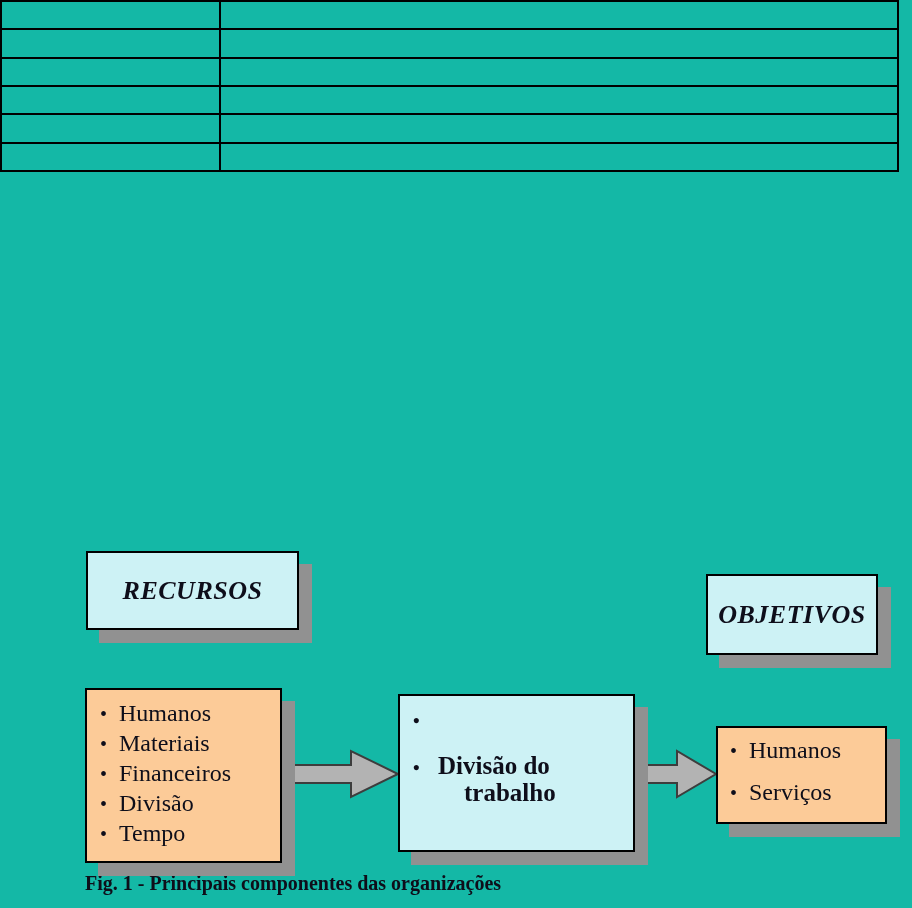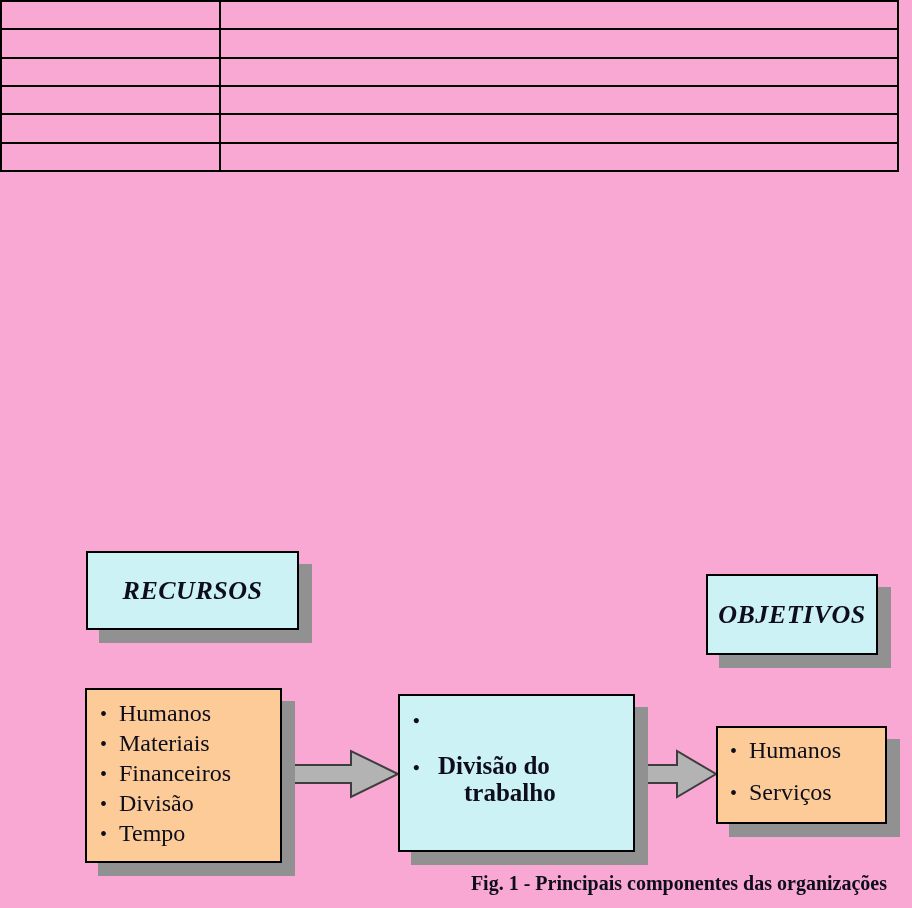--- a/index.html
+++ b/index.html
@@ -5,21 +5,21 @@
   html, body {
     margin: 0;
     padding: 0;
     background: #ffffff;
     font-family: "Liberation Serif", "DejaVu Serif", serif;
   }
   #page {
     position: relative;
     width: 912px;
     height: 908px;
-    background: #f9a8d4;
+    background: #14b8a6;
     overflow: hidden;
   }
 
   
   #top-table {
     position: absolute;
     left: 0;
     top: 0;
     width: 899px;
     height: 172px;
@@ -100,21 +100,21 @@
   }
   #arrow-1 { left: 281px; top: 748px; }
   #arrow-2 { left: 633px; top: 748px; }
 
   
   #caption {
     position: absolute;
     left: 85px;
     top: 872px;
     width: 802px;
-    text-align: right;
+    text-align: left;
     font-weight: bold;
     font-size: 20px;
     color: #0e0e1a;
     white-space: nowrap;
   }
 </style>
 </head>
 <body>
 
 <div id="page">

